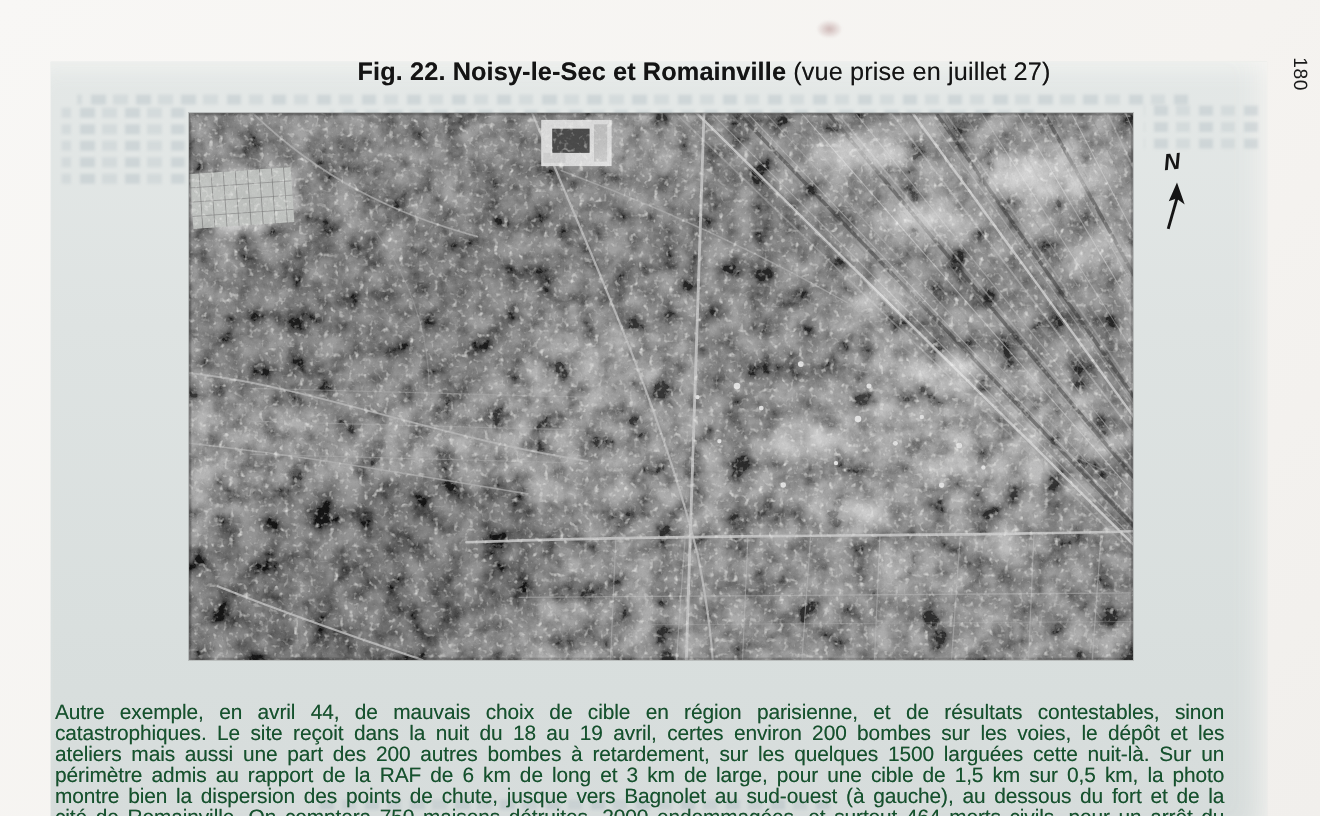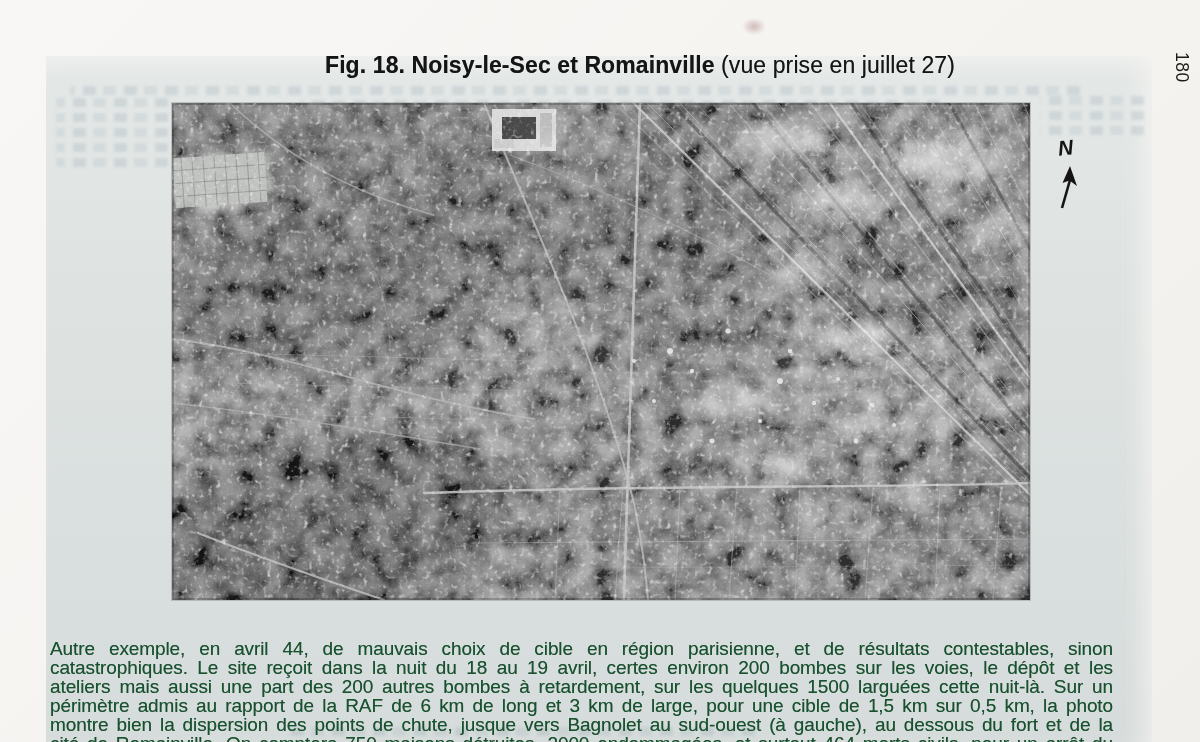--- a/index.html
+++ b/index.html
@@ -65,21 +65,21 @@
 <div class="bleed" style="left:56px;top:113px;width:112px"></div>
 <div class="bleed" style="left:56px;top:128px;width:112px"></div>
 <div class="bleed" style="left:56px;top:143px;width:112px"></div>
 <div class="bleed" style="left:56px;top:158px;width:112px"></div>
 <div class="bleed" style="left:1040px;top:96px;width:104px"></div>
 <div class="bleed" style="left:1040px;top:111px;width:104px"></div>
 <div class="bleed" style="left:1040px;top:126px;width:104px"></div>
 <div class="bleed" style="left:285px;top:727px;width:470px"></div>
 <div class="smudge"></div>
 
-<h1 class="fig-title"><span class="b">Fig. 18. Noisy-le-Sec et Romainville</span><span> (vue prise en juillet 27)</span></h1>
+<h1 class="fig-title"><span class="b">Fig. 22. Noisy-le-Sec et Romainville</span><span> (vue prise en juillet 27)</span></h1>
 
 <div class="photo">
 <svg id="photo-svg" width="858" height="497" viewBox="0 0 858 497" xmlns="http://www.w3.org/2000/svg">
   <defs>
     <clipPath id="railClip">
           <polygon points="420,0 858,0 858,470 596,152"></polygon>
         </clipPath>
     <filter id="blur4">
           <feGaussianBlur stdDeviation="4"></feGaussianBlur>
         </filter>

